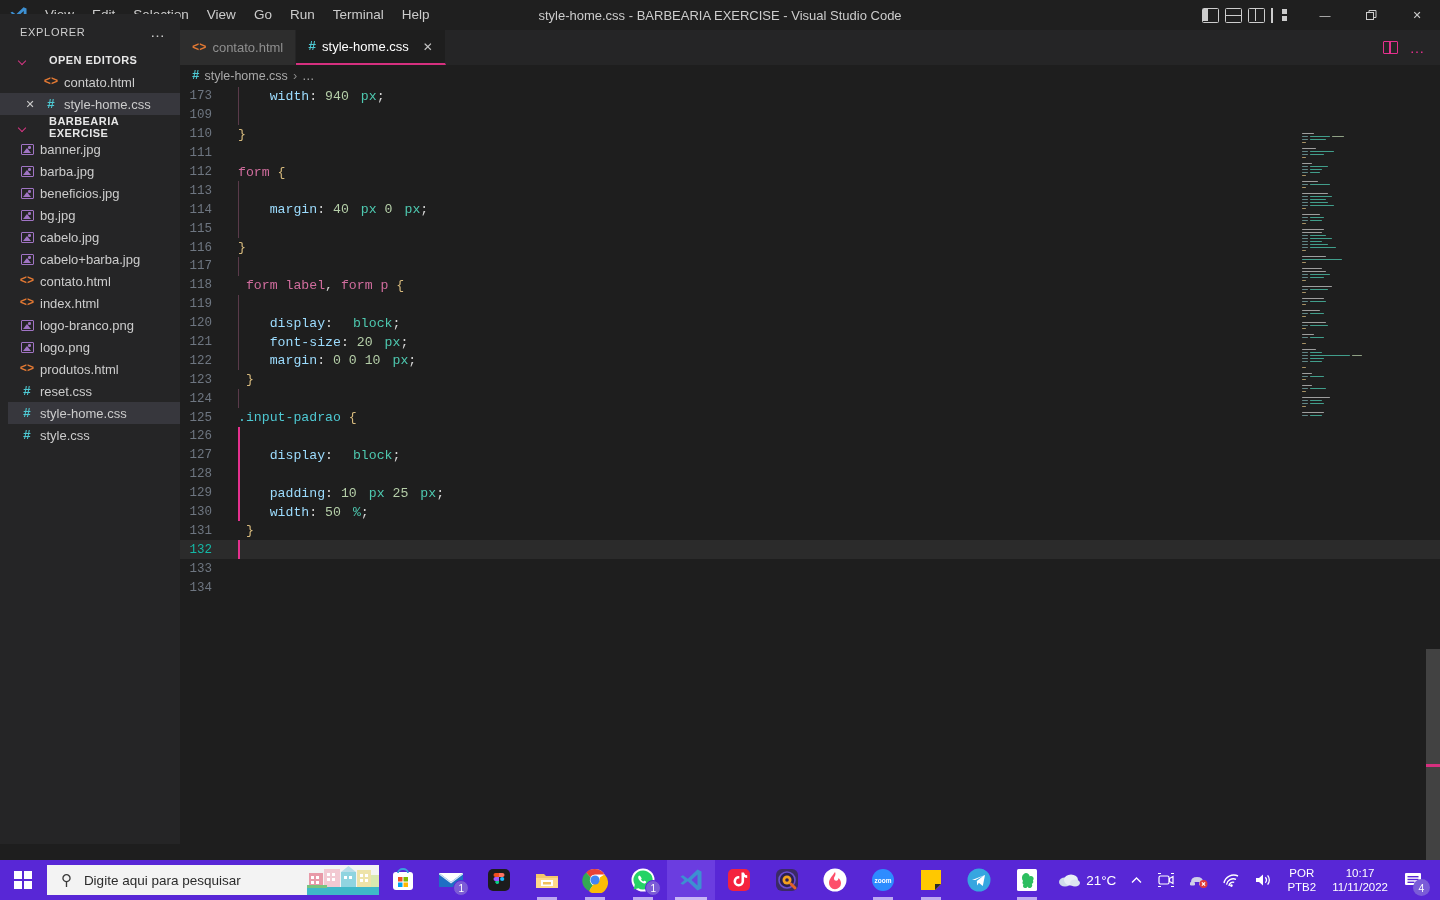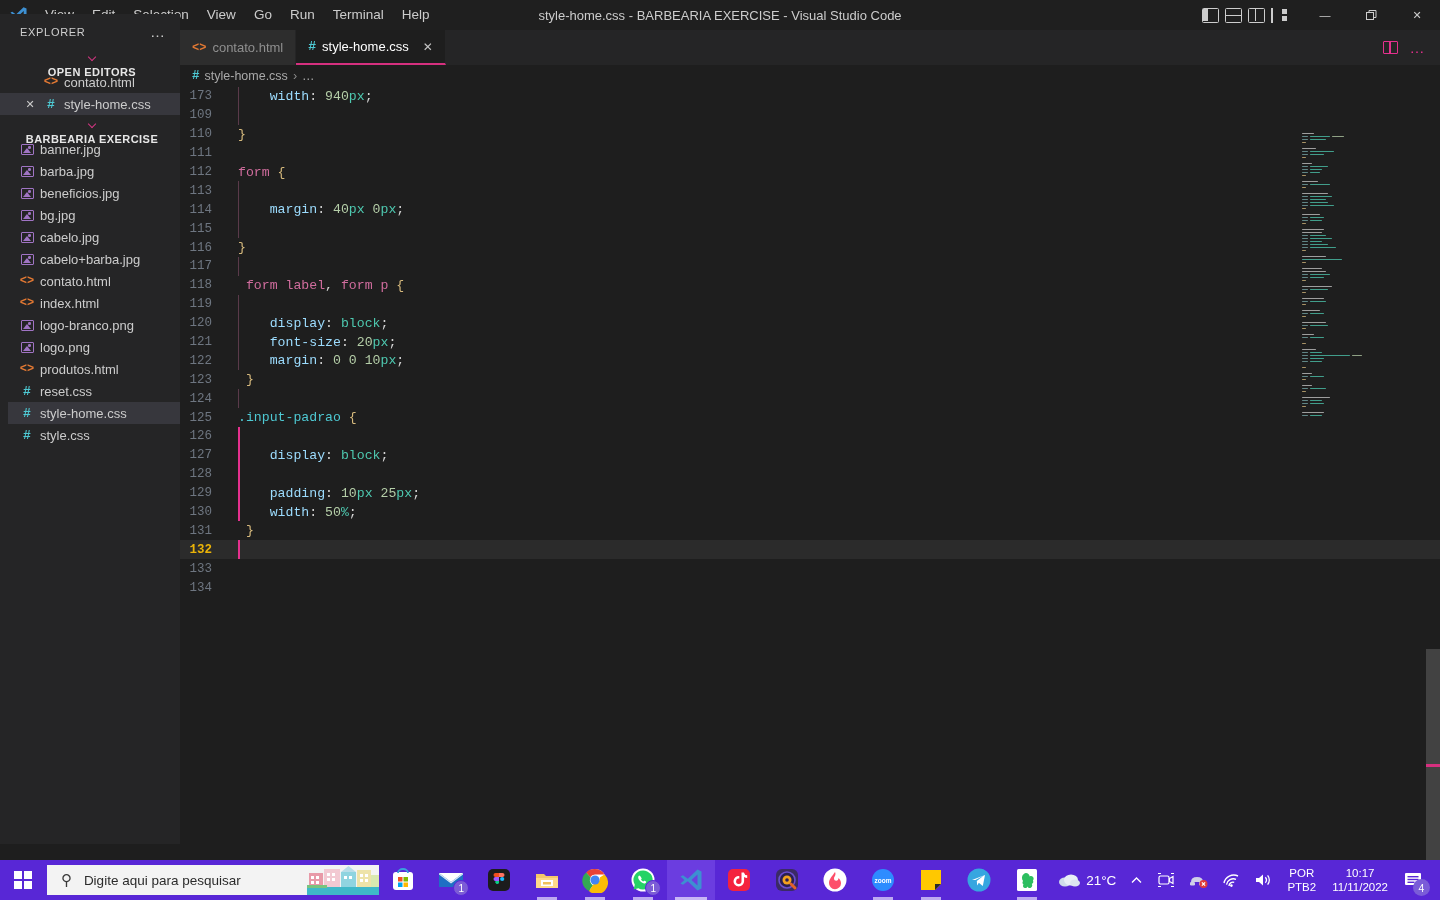--- a/index.html
+++ b/index.html
@@ -52,22 +52,22 @@
     position: absolute; left: 0; top: 14px; width: 180px; height: 830px;
     background: #252526; color: #cccccc; overflow: hidden;
   }
   .explorer-head {
     height: 35px; display: flex; align-items: center; justify-content: space-between;
     padding: 0 14px 0 20px;
   }
   .explorer-title { font-size: 11px; letter-spacing: .7px; color: #cfcfcf; }
   .dots { color: #cccccc; font-size: 15px; letter-spacing: 1px; line-height: 8px; }
   .section-head {
-    height: 22px; display: flex; align-items: center; gap: 3px; padding-left: 4px;
-    font-size: 11px; font-weight: bold; letter-spacing: .45px; color: #e7e7e7; flex-direction: column;
+    height: 22px; display: flex; align-items: center; gap: 20px; padding-left: 15px;
+    font-size: 11px; font-weight: bold; letter-spacing: .45px; color: #e7e7e7;
   }
   .chev { width: 14px; height: 14px; position: relative; flex: none; }
   .chev::before {
     content: ""; position: absolute; left: 3.5px; top: 4.5px;
     width: 5px; height: 5px; border-right: 1.4px solid #d33682; border-bottom: 1.4px solid #d33682;
     transform: rotate(45deg);
   }
   .row {
     height: 22px; display: flex; align-items: center; font-size: 13px; color: #cccccc;
     white-space: nowrap; cursor: pointer;
@@ -122,31 +122,31 @@
 
   
   .code-area { position: relative; height: 773px; background: #1e1e1e; overflow: hidden; }
   .code-lines { position: absolute; left: 0; top: 0; right: 0; }
   .cline { height: 18.9px; display: flex; align-items: center; position: relative; }
   .cline.cur { background: #2b2b2b; }
   .lnum {
     width: 38px; text-align: right; padding-right: 6px; color: #6e7681;
     font-family: "Liberation Mono", monospace; font-size: 12.5px; flex: none;
   }
-  .cline.cur .lnum { color: #eab308; font-weight: bold; }
+  .cline.cur .lnum { color: #14b8a6; font-weight: normal; }
   .ctext {
     padding-left: 20px; font-family: "Liberation Mono", monospace; font-size: 13.2px;
     white-space: pre; color: #d4d4d4; position: relative; flex: 1;
   }
   .guide { position: absolute; left: 58px; top: 0; width: 1px; height: 18.9px; background: #5a3a4a; }
   .guide.act { background: #e5308e; width: 1.6px; }
   .caret { position: absolute; left: 58px; top: 1px; width: 2px; height: 17px; background: #e5308e; }
   .sel { color: #d16d9e; }
   .prop { color: #9cdcfe; }
-  .val { color: #4ec9b0; }
+  .val { color: #4ec9b0; margin-left: 12px; }
   .num { color: #b5cea8; }
   .brace { color: #d7ba7d; }
   .punc { color: #d4d4d4; }
   .cls { color: #4ec9d3; }
 
   
   .minimap {
     position: absolute; right: 14px; top: 45px; width: 126px; height: 285px; overflow: hidden;
   }
   .mm-line { height: 3px; display: flex; align-items: center; gap: 2px; padding-left: 2px; }

